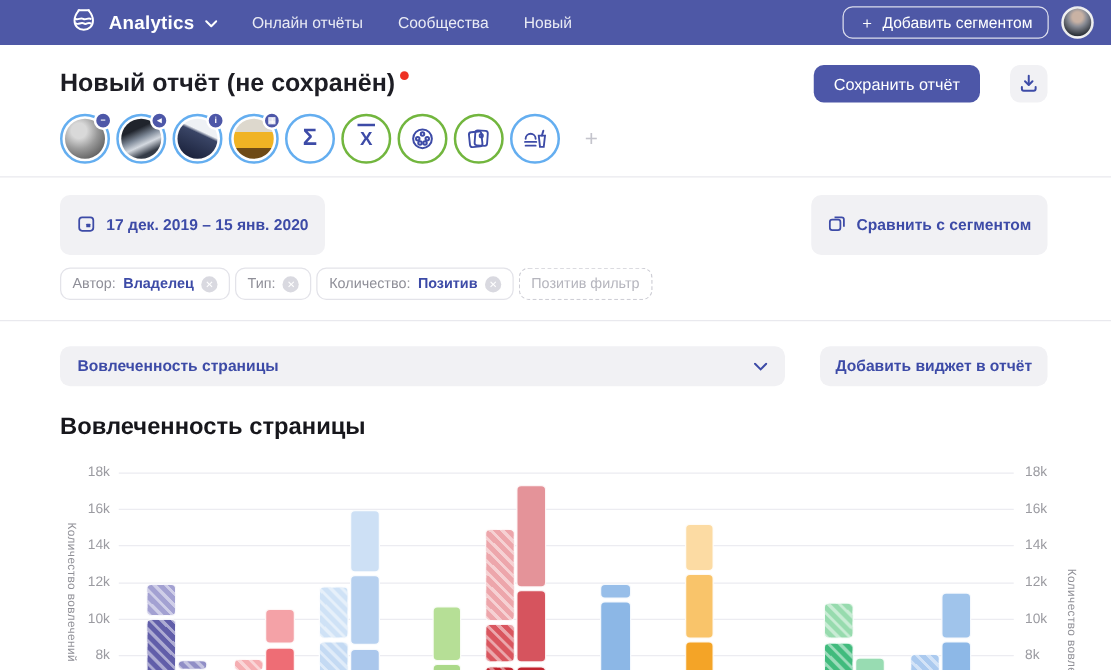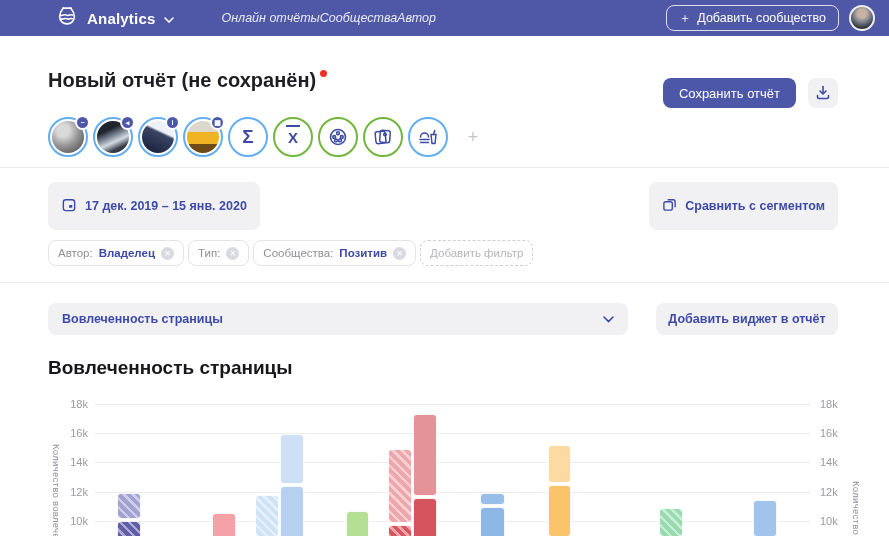--- a/index.html
+++ b/index.html
@@ -3,34 +3,34 @@
 <meta charset="utf-8">
 <style>
   * { margin:0; padding:0; box-sizing:border-box; }
   body { font-family:"Liberation Sans", sans-serif; background:#fff; }
   .page { position:relative; width:889px; height:536px; overflow:hidden; background:#fff; }
 
   
   .navbar { display:flex; align-items:center; height:36px; background:#4e58a6; padding:0 14px 0 55px; }
   .brand { display:flex; align-items:center; gap:8px; color:#fff; cursor:pointer; }
   .brand-name { font-size:15px; font-weight:700; letter-spacing:.2px; }
-  .nav-links { display:flex; margin-left:48px;font-style:italic; }
+  .nav-links { display:flex; gap:28px; margin-left:28px; }
   .nav-link { color:rgba(255,255,255,.88); font-size:12.5px; cursor:pointer; }
   .nav-right { margin-left:auto; display:flex; align-items:center; gap:10px; }
   .btn-ghost { display:flex; align-items:center; gap:6px; border:1px solid rgba(255,255,255,.8); border-radius:8px;
                color:#fff; font-size:12.5px; height:26px; padding:0 12px; background:transparent; cursor:pointer; }
   .nav-avatar { width:26px; height:26px; border-radius:50%; border:2px solid rgba(255,255,255,.9);
                background:radial-gradient(circle at 50% 30%, #c9b2a4 0 22%, #8a8d96 40%, #2c3138 78%); cursor:pointer; }
 
   
   .section-head { padding:16px 51px 10px 48px; border-bottom:1px solid #e9e9ee; }
   .title-row { display:flex; justify-content:space-between; align-items:center; }
   h1.report-title { font-size:20px; font-weight:700; color:#1d1d24; position:relative; padding-right:12px; }
   .dot { display:inline-block; width:7px; height:7px; border-radius:50%; background:#ee3124; vertical-align:top; margin:1px 0 0 4px; }
-  .head-actions { display:flex; gap:12px; align-items:center;margin-top:26px; }
+  .head-actions { display:flex; gap:24px; align-items:center; }
   .btn-primary { background:#4d57a8; color:#fff; border:none; border-radius:8px; height:30px; padding:0 16px;
                  font-size:13px; font-family:inherit; cursor:pointer; }
   .btn-icon { background:#f1f1f4; border:none; border-radius:8px; width:30px; height:30px; display:flex;
               align-items:center; justify-content:center; cursor:pointer; }
 
   
   .avatars { display:flex; gap:5px; margin-top:9px; }
   .av { position:relative; width:40px; height:40px; border-radius:50%; border:2px solid #64aef0; padding:2px; cursor:pointer; background:#fff; flex:0 0 auto; }
   .av-in { width:100%; height:100%; border-radius:50%; overflow:hidden; display:flex; align-items:center; justify-content:center; }
   .p1 { background:radial-gradient(circle at 35% 30%, #d9d9d9 0 20%, #9a9a9a 48%, #4f4f4f 90%); }
@@ -97,26 +97,26 @@
       <span class="brand-name">Analytics</span>
       <span>
         <svg width="10" height="6" viewBox="0 0 10 6" fill="none" stroke="#fff" stroke-width="1.6" stroke-linecap="round">
             <path d="M1 1l4 4 4-4"></path>
           </svg>
       </span>
     </div>
     <div class="nav-links">
         <div class="nav-link">Онлайн отчёты</div>
         <div class="nav-link">Сообщества</div>
-        <div class="nav-link">Автор</div>
+        <div class="nav-link">Новый</div>
       </div>
     <div class="nav-right">
       <button class="btn-ghost">
         <span>＋</span>
-        <span>Добавить сообщество</span>
+        <span>Добавить сегментом</span>
       </button>
       <div class="nav-avatar"></div>
     </div>
   </div>
 
   <div class="section-head">
     <div class="title-row">
       <h1 class="report-title"><span>Новый отчёт (не сохранён)</span><span class="dot"></span></h1>
       <div class="head-actions">
         <button class="btn-primary">Сохранить отчёт</button>
@@ -225,25 +225,25 @@
       <div class="chip">
           <span class="chip-label">Автор:</span>
           <span class="chip-value">Владелец</span>
           <span class="chip-x">✕</span>
         </div>
         <div class="chip">
           <span class="chip-label">Тип:</span>
           <span class="chip-x">✕</span>
         </div>
         <div class="chip">
-          <span class="chip-label">Сообщества:</span>
+          <span class="chip-label">Количество:</span>
           <span class="chip-value">Позитив</span>
           <span class="chip-x">✕</span>
         </div>
-        <div class="chip chip-add">Добавить фильтр</div>
+        <div class="chip chip-add">Позитив фильтр</div>
     </div>
   </div>
 
   <div class="section-widget">
     <div class="widget-select">
       <span>Вовлеченность страницы</span>
       <span>
         <svg width="11" height="7" viewBox="0 0 11 7" fill="none" stroke="#3d4ba7" stroke-width="1.6" stroke-linecap="round">
             <path d="M1 1l4.5 4.5L10 1"></path>
           </svg>

